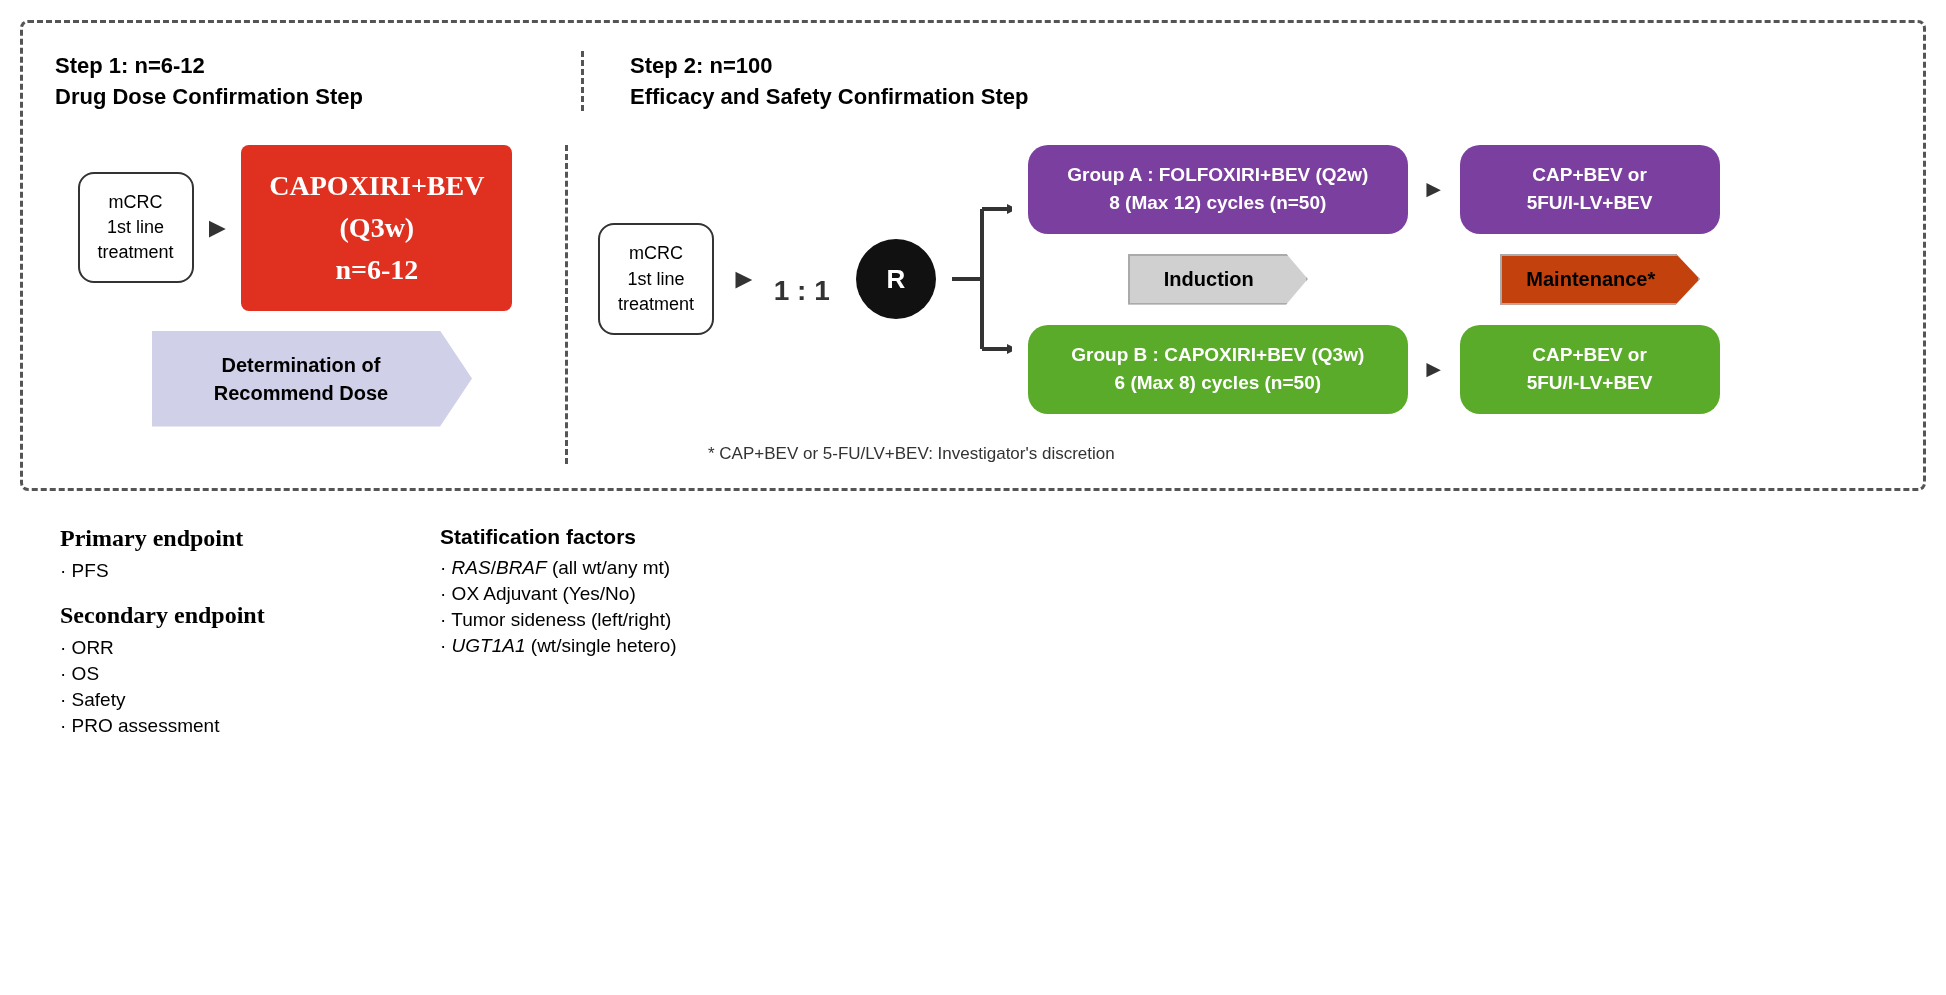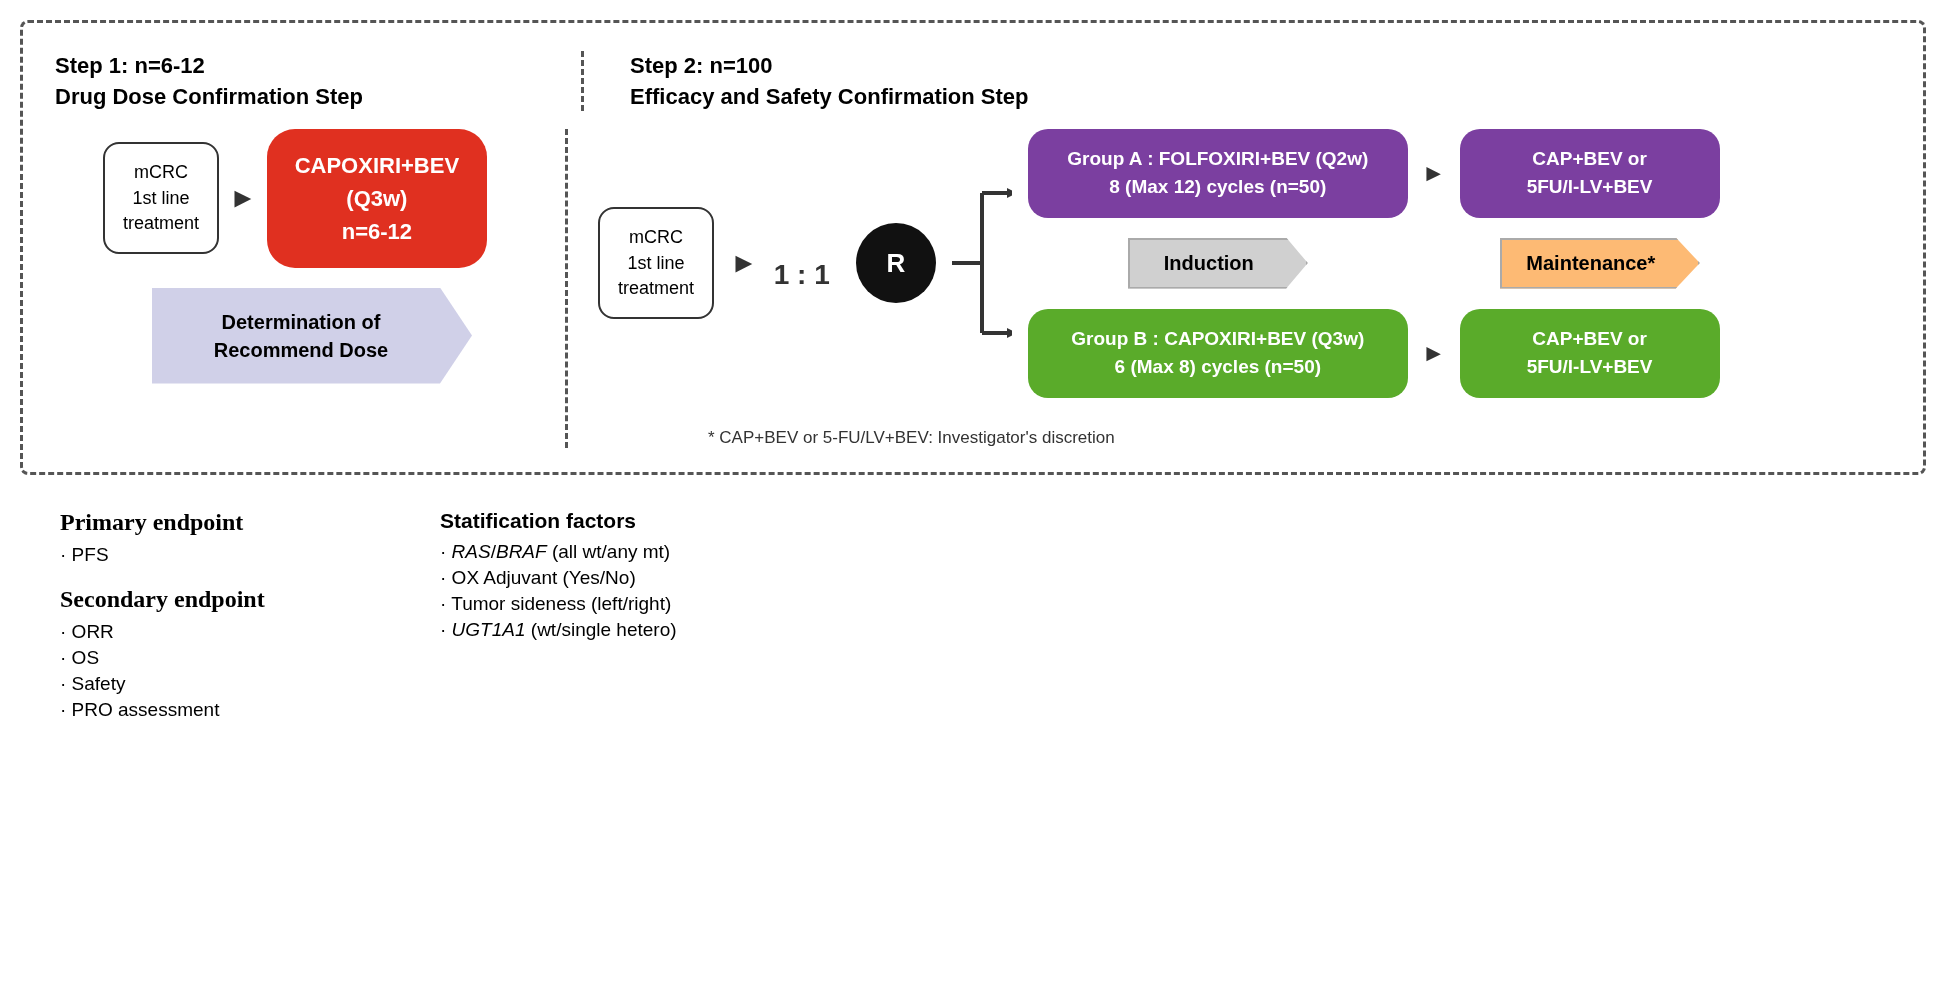--- a/index.html
+++ b/index.html
@@ -23,21 +23,21 @@
       border-radius: 8px;
       padding: 28px 32px 24px 32px;
       display: flex;
       flex-direction: column;
       gap: 0;
     }
 
     .steps-header {
       display: flex;
       gap: 16px;
-      margin-bottom: 16px;
+      margin-bottom: 32px;
     }
 
     .step1-header {
       width: 480px;
       font-size: 22px;
       font-weight: bold;
       line-height: 1.4;
     }
 
     .step2-header {
@@ -83,27 +83,28 @@
 
     .arrow-right {
       font-size: 28px;
       font-weight: bold;
       color: #333;
     }
 
     .capoxiri-box {
       background: #e03020;
       color: #fff;
-      border-radius: 28px;
+      border-radius: 8px;
       padding: 20px 28px;
       text-align: center;
-      font-size: 22px;
+      font-size: 28px;
       font-weight: bold;
       line-height: 1.5;
       min-width: 180px;
+      font-family: Liberation Serif, serif;
     }
 
     .recommend-dose {
       background: #d0d0e8;
       clip-path: polygon(0% 0%, 90% 0%, 100% 50%, 90% 100%, 0% 100%);
       padding: 20px 50px 20px 28px;
       font-size: 20px;
       font-weight: bold;
       text-align: center;
       line-height: 1.4;
@@ -341,21 +342,21 @@
                 <div>5FU/l-LV+BEV</div>
               </div>
             </div>
 
             <div style="display:flex; align-items:center; gap:14px;">
               <div style="min-width:380px; display:flex; justify-content:center;">
                 <div style="background:#d0d0d0; border:2px solid #aaa; padding:12px 36px 12px 18px; font-size:20px; font-weight:bold; clip-path:polygon(0% 0%, 88% 0%, 100% 50%, 88% 100%, 0% 100%); min-width:180px; text-align:center;">Induction</div>
               </div>
               <div style="width:34px;"></div>
               <div style="min-width:260px; display:flex; justify-content:center;">
-                <div style="background:#fdba74; border:2px solid #aaa; padding:12px 36px 12px 18px; font-size:20px; font-weight:bold; clip-path:polygon(0% 0%, 88% 0%, 100% 50%, 88% 100%, 0% 100%); min-width:200px; text-align:center;">Maintenance*</div>
+                <div style="background:#c2410c; border:2px solid #aaa; padding:12px 36px 12px 18px; font-size:20px; font-weight:bold; clip-path:polygon(0% 0%, 88% 0%, 100% 50%, 88% 100%, 0% 100%); min-width:200px; text-align:center;">Maintenance*</div>
               </div>
             </div>
 
             <div class="group-row">
               <div class="group-b-box">
                 <div>Group B : CAPOXIRI+BEV (Q3w)</div>
                 <div>6 (Max 8) cycles (n=50)</div>
               </div>
               <div class="thick-arrow">►</div>
               <div class="maint-box-b">

